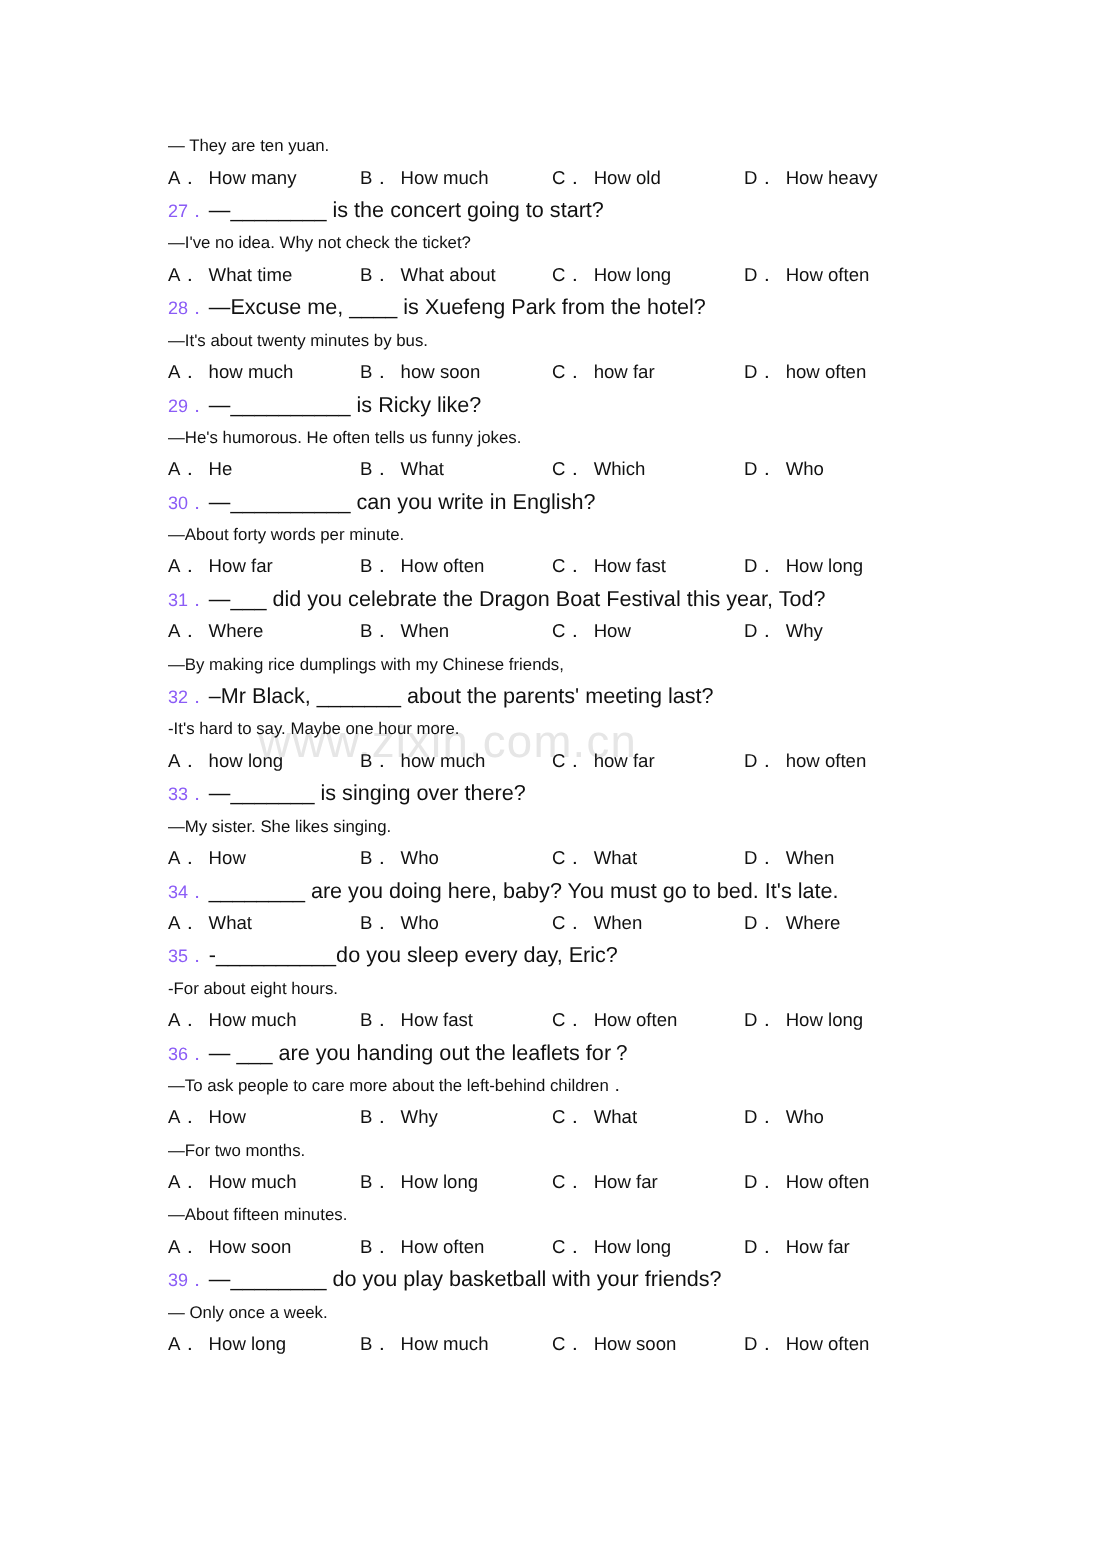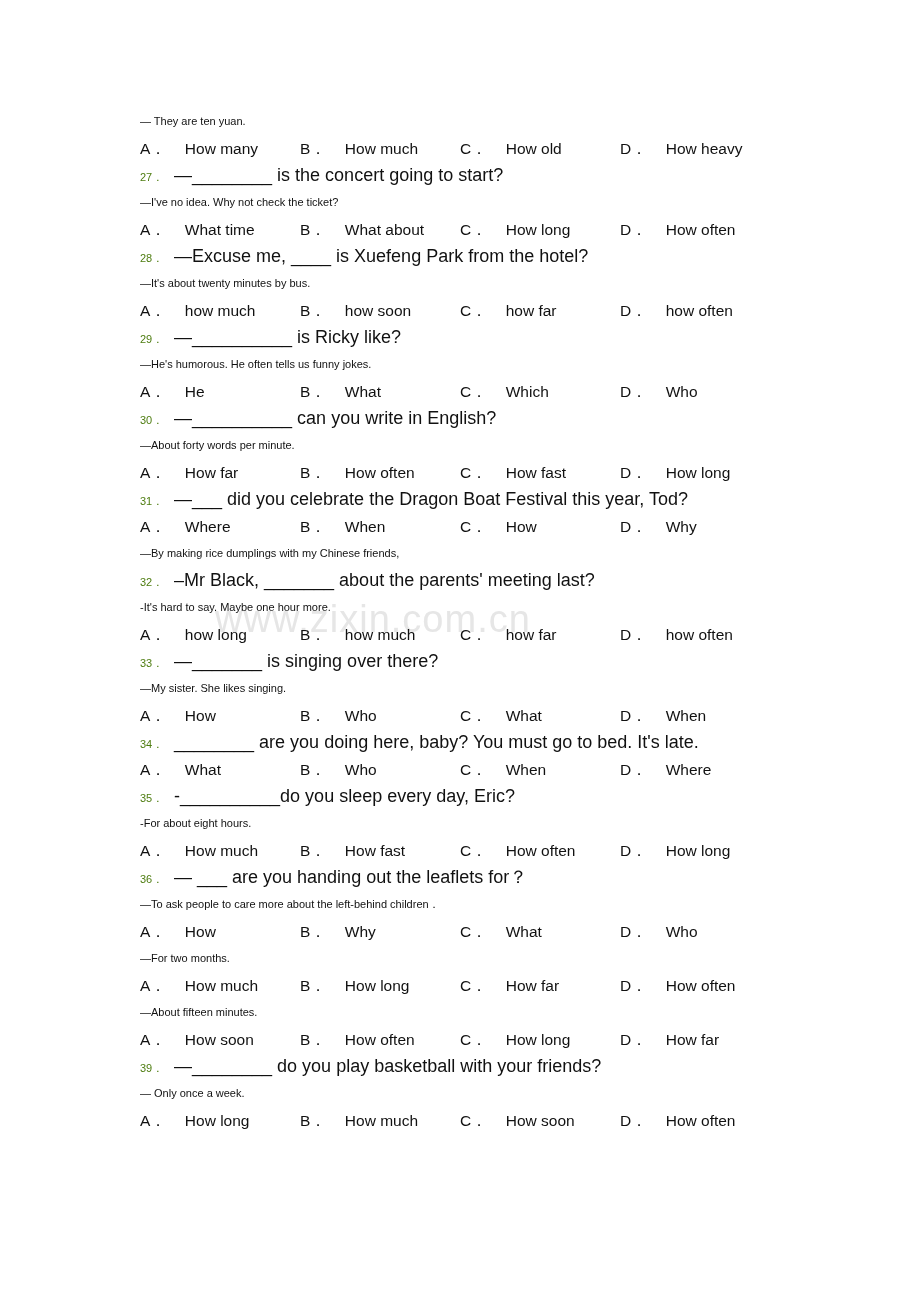--- a/index.html
+++ b/index.html
@@ -49,50 +49,50 @@
 
   .line {
     height: 27px;
     line-height: 27px;
     font-size: 15.5px;
     white-space: nowrap;
   }
 
   
   .qline .qnum {
-    color: #4d7c0f;
-    font-size: 11px;
+    color: #8b5cf6;
+    font-size: 15px;
     display: inline-block;
     width: 34px;
   }
   .qline .qtext {
     font-size: 18px;
   }
 
   
   .reply {
-    font-size: 11px;
+    font-size: 14px;
   }
 
   
   .opts {
     position: relative;
     height: 27px;
     line-height: 27px;
   }
   .opt {
     position: absolute;
     font-size: 15.5px;
     white-space: nowrap;
   }
   .opt .lbl {
     display: inline-block;
   }
   .opt .txt {
-    margin-left: 19px;
+    margin-left: 8px;
   }
   .opt.a { left: 0px; }
   .opt.b { left: 160px; }
   .opt.c { left: 320px; }
   .opt.d { left: 480px; }
 </style>
 </head>
 <body>
 
 <div id="page">

